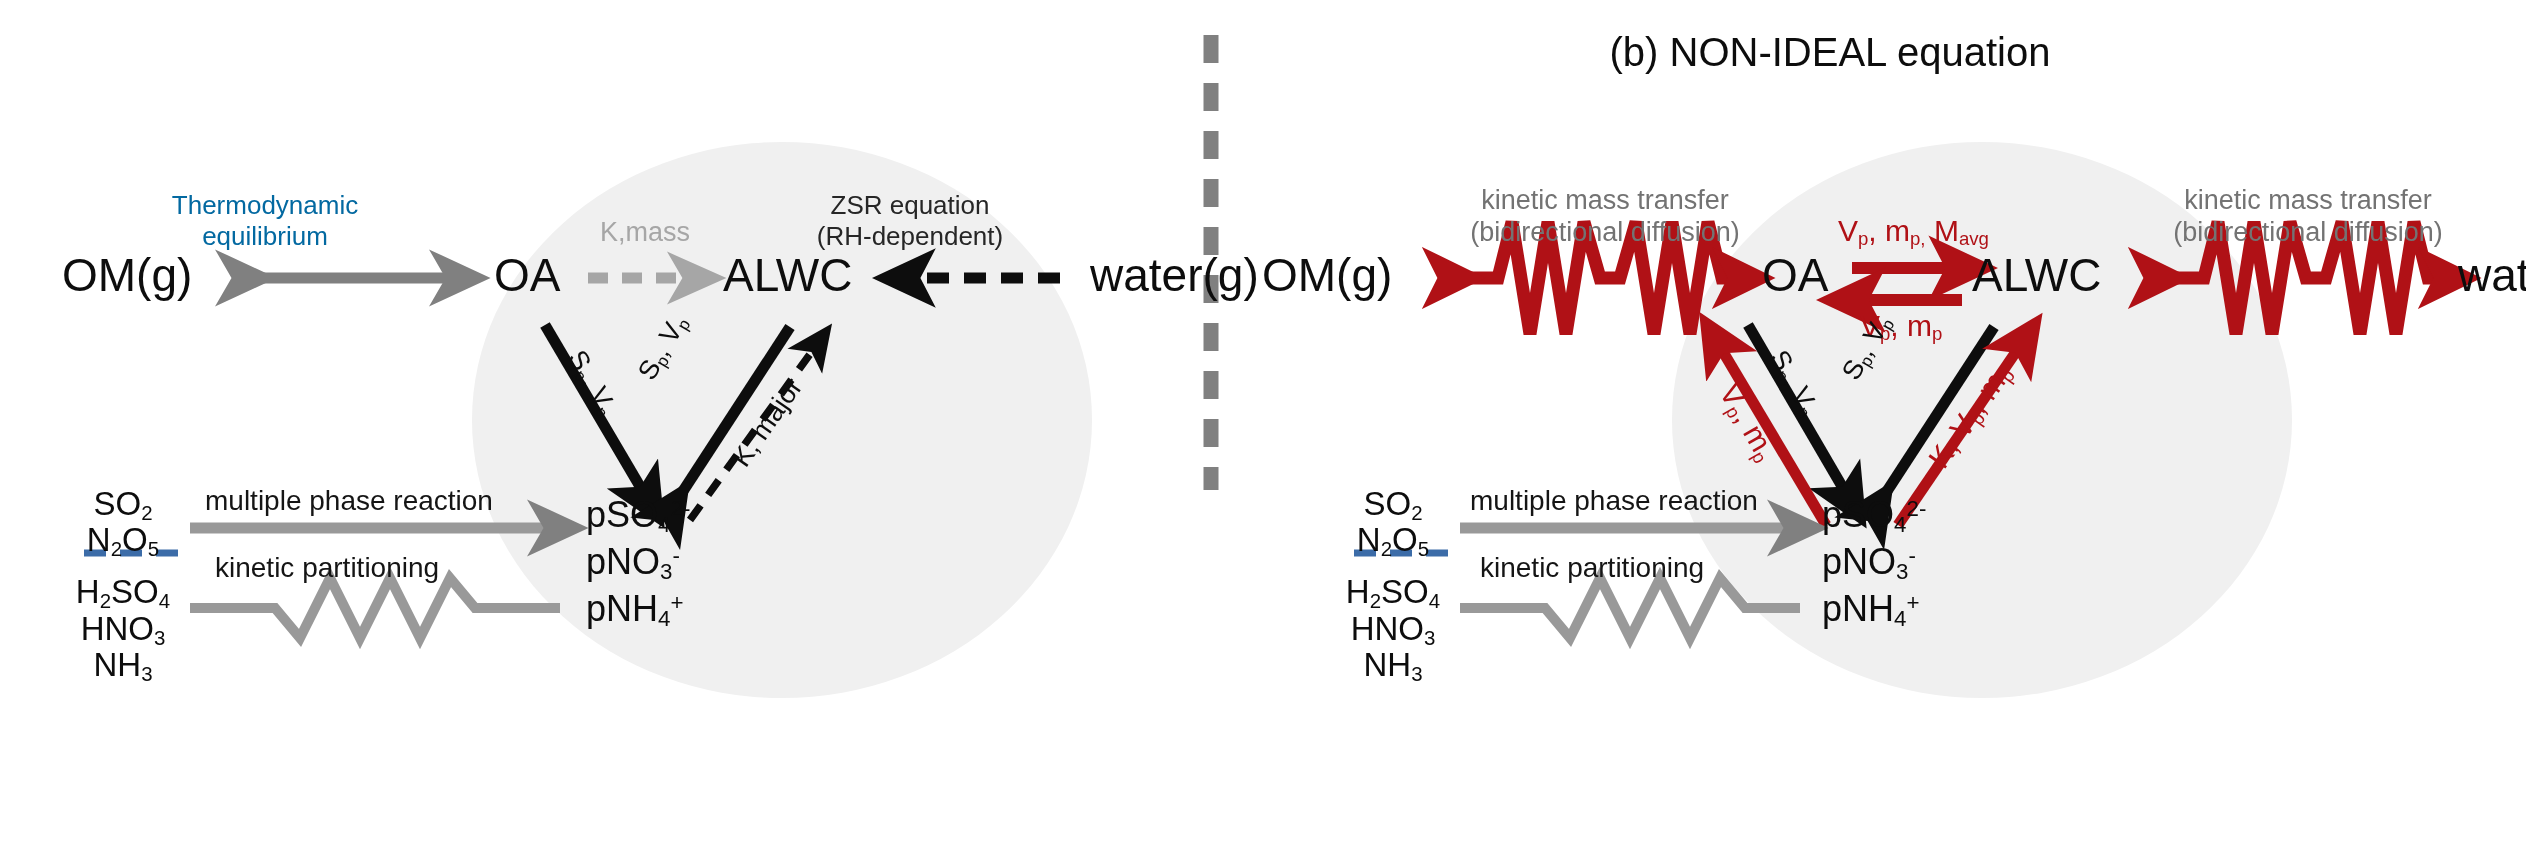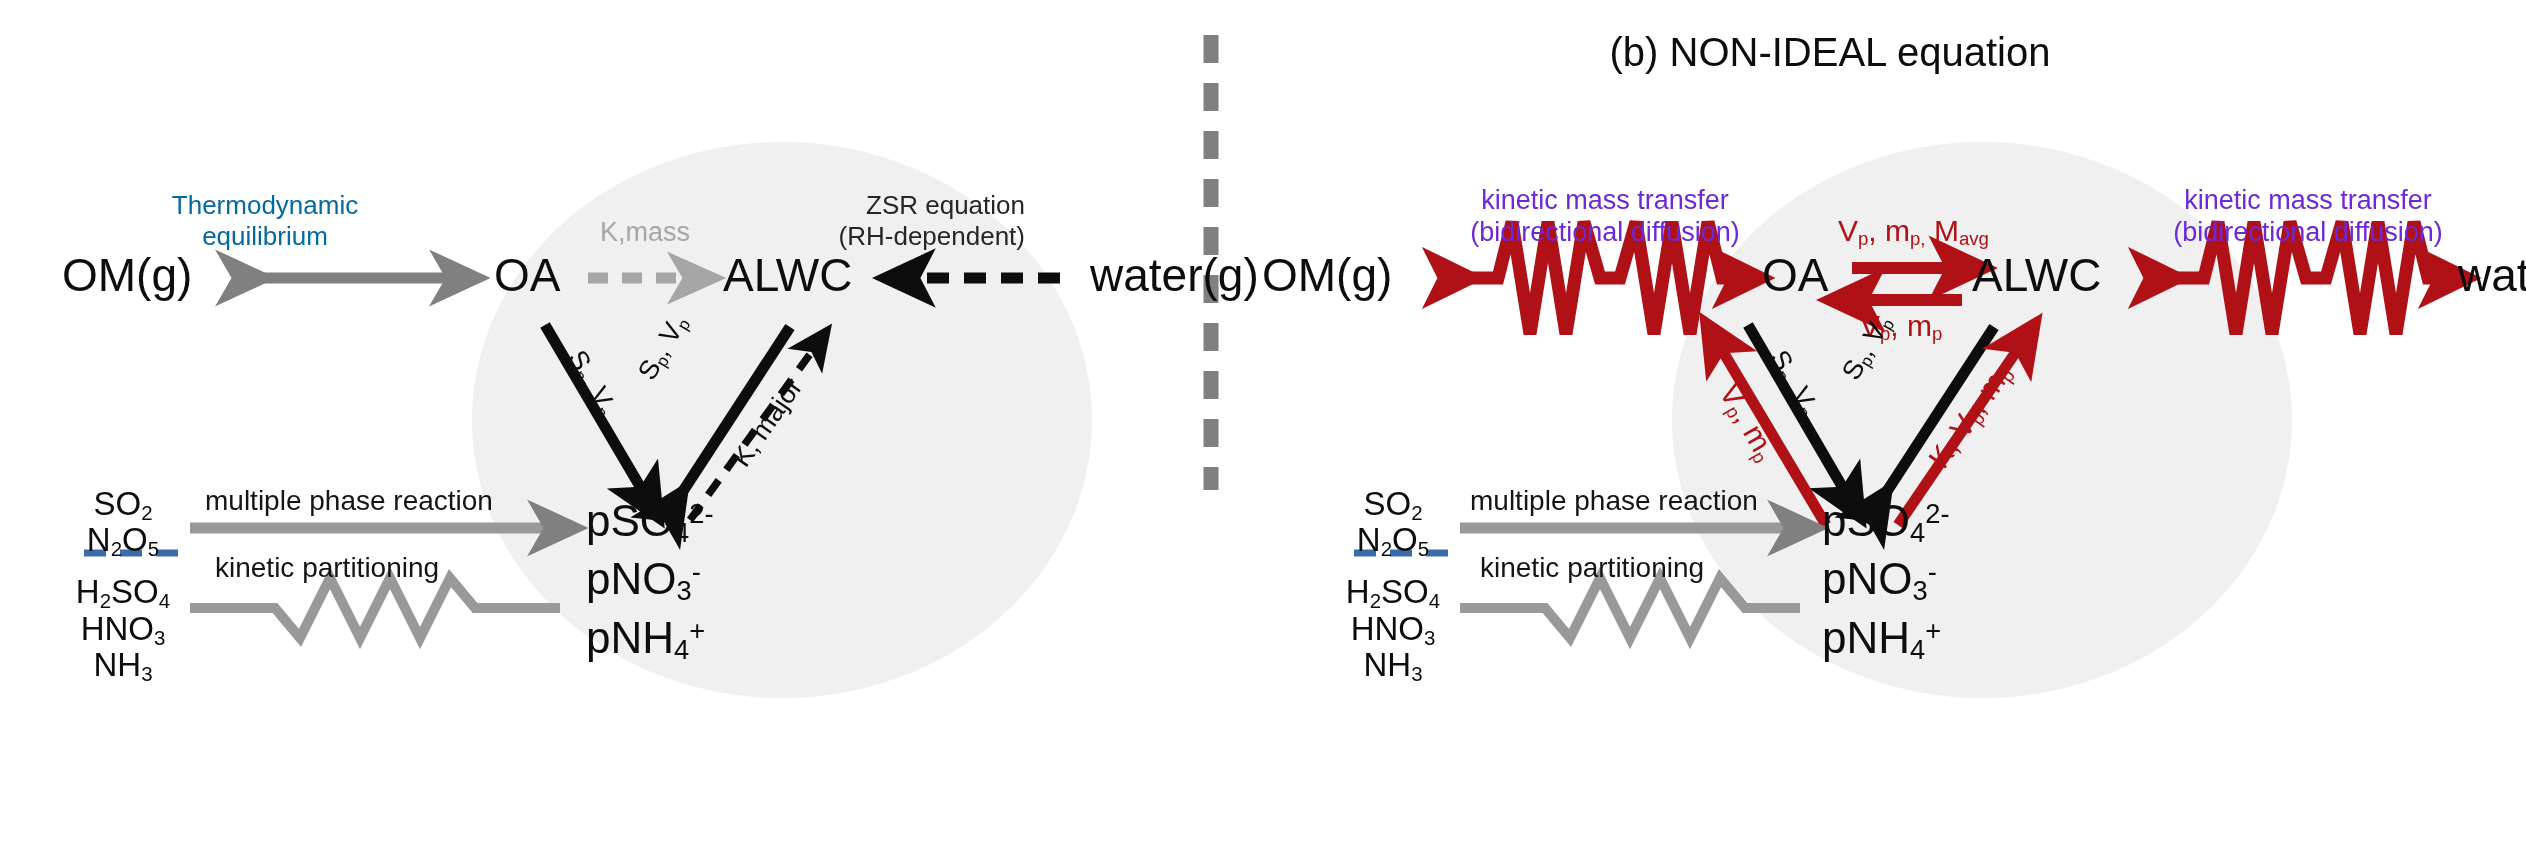--- a/index.html
+++ b/index.html
@@ -18,38 +18,38 @@
     position:absolute;font-size:46px;color:#0d0d0d;white-space:nowrap;
     font-family:"Liberation Sans", sans-serif;line-height:1;
   }
   .species-stack{
     position:absolute;font-size:33px;color:#0d0d0d;
     text-align:center;line-height:1.06;white-space:nowrap;
   }
   .species-stack div{padding:0;margin:0;}
 
   .prod-stack{
-    position:absolute;font-size:44px;color:#0d0d0d;
+    position:absolute;font-size:36px;color:#0d0d0d;
     text-align:left;line-height:1.30;white-space:nowrap;
   }
 
   .cap-gray{
     position:absolute;font-size:26px;color:#0369a1;
     text-align:center;line-height:1.18;white-space:nowrap;
   }
   .cap-dark{
     position:absolute;font-size:26px;color:#262626;
-    text-align:right;line-height:1.18;white-space:nowrap;
+    text-align:center;line-height:1.18;white-space:nowrap;
   }
   .cap-lightgray{
     position:absolute;font-size:27px;color:#a6a6a6;
     text-align:center;line-height:1.1;white-space:nowrap;
   }
   .cap-red{
-    position:absolute;font-size:27px;color:#6d28d9;
+    position:absolute;font-size:27px;color:#737373;
     text-align:center;line-height:1.18;white-space:nowrap;
   }
   .mid-black{
     position:absolute;font-size:28px;color:#151515;
     text-align:left;white-space:nowrap;
   }
   .lbl-red{
     position:absolute;font-size:30px;color:#b01116;white-space:nowrap;
   }
   .lbl-black{

